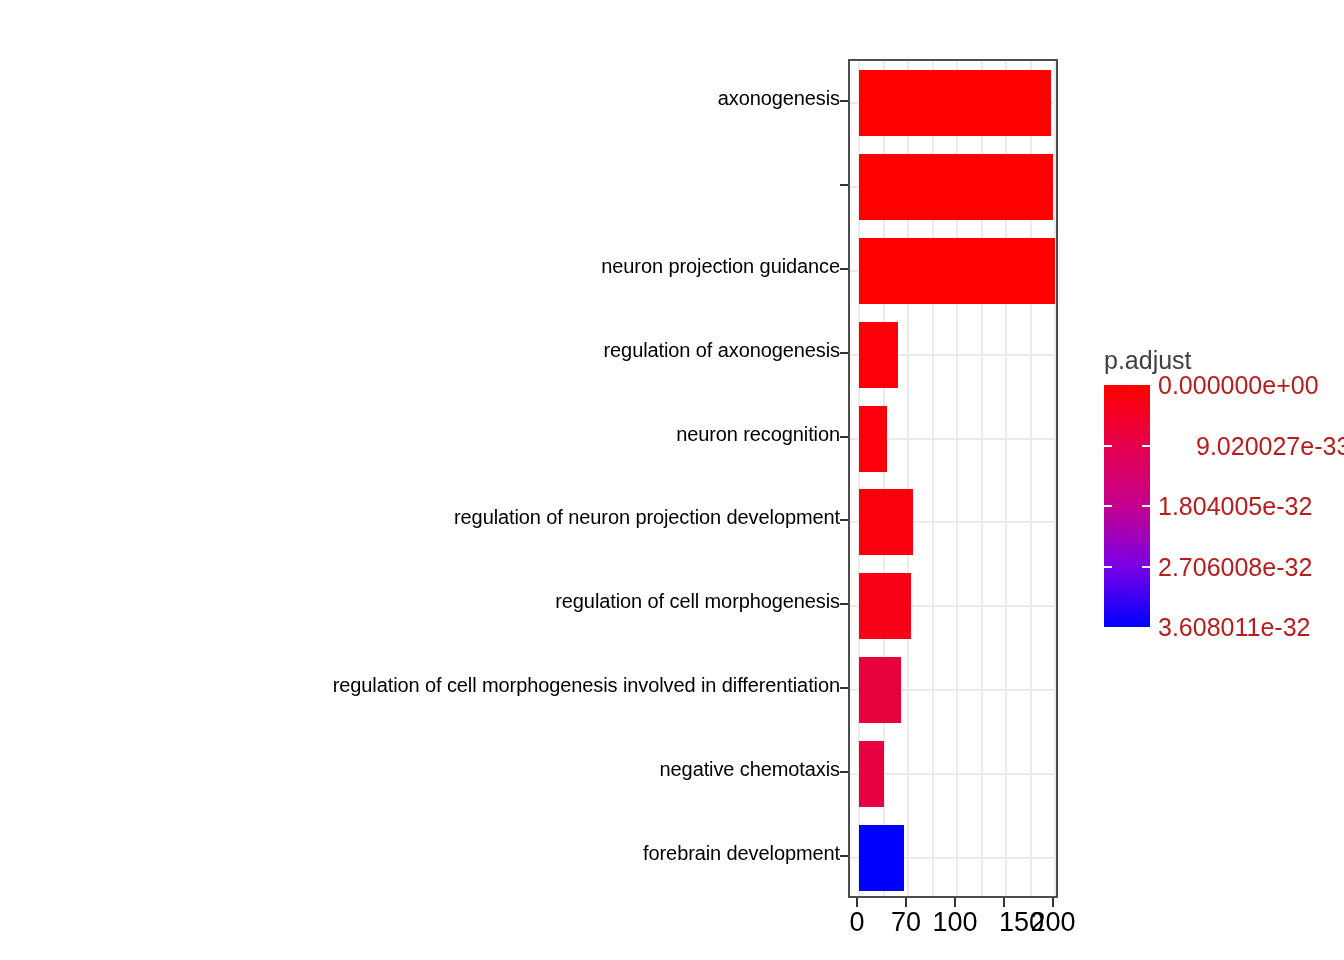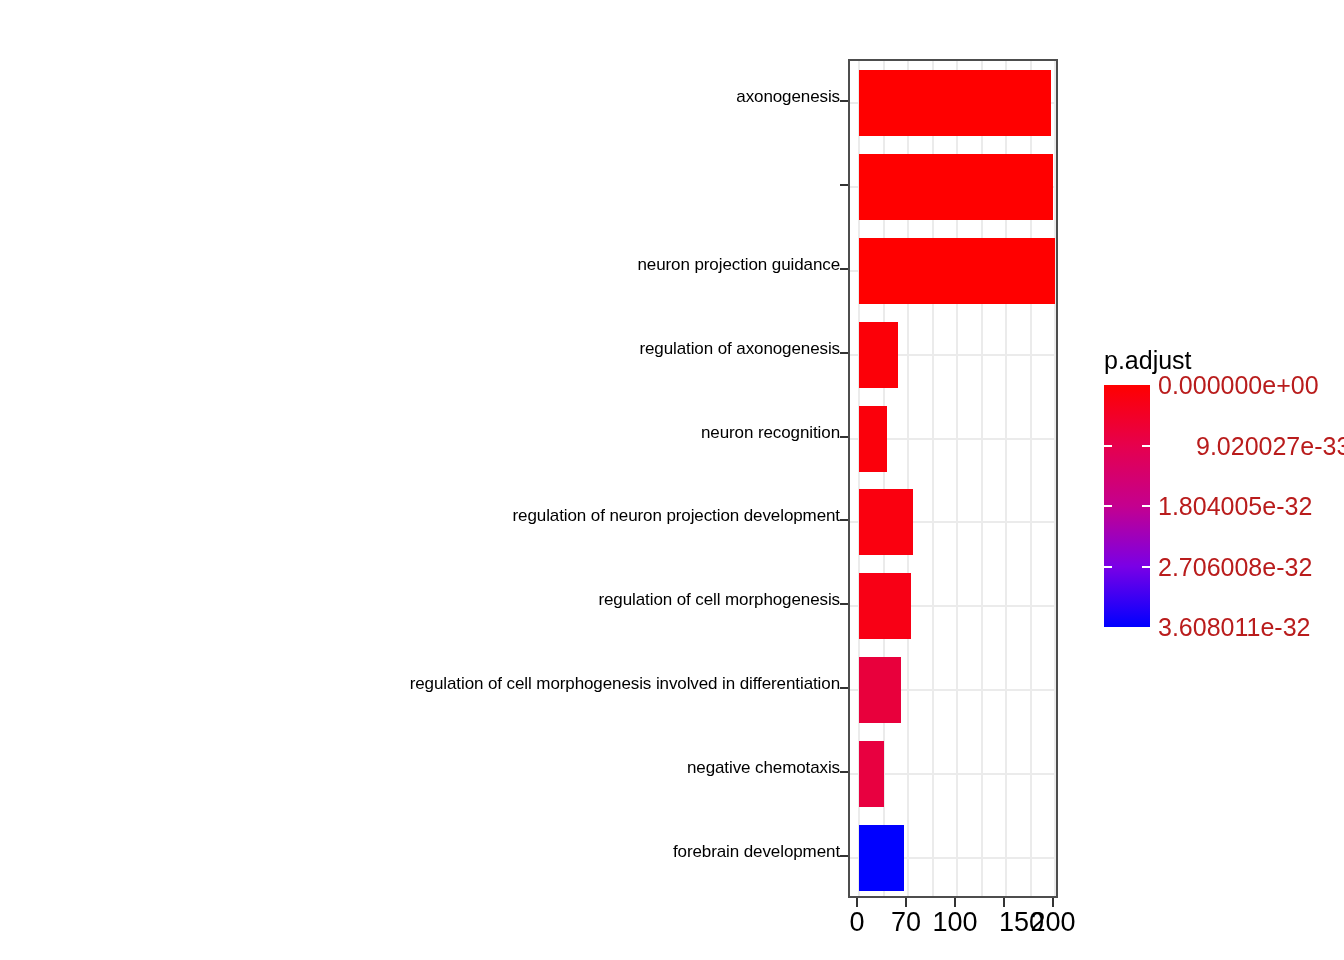--- a/index.html
+++ b/index.html
@@ -29,21 +29,21 @@
     left: 0;
     top: 58px;
     width: 840px;
     height: 840px;
   }
   .y-label {
     position: absolute;
     right: 0;
     width: 840px;
     text-align: right;
-    font-size: 17px;
+    font-size: 20px;
     line-height: 1;
     color: #000000;
     white-space: nowrap;
     letter-spacing: -0.1px;
   }
   .y-tick {
     position: absolute;
     width: 8px;
     height: 2px;
     background: #333333;
@@ -113,21 +113,21 @@
     left: 1100px;
     top: 348px;
   }
   #legend-title {
     position: absolute;
     left: 4px;
     top: 0px;
     font-size: 25px;
     line-height: 1;
     white-space: nowrap;
-    color: #000000;
+    color: #404040;
   }
   #legend-bar {
     position: absolute;
     left: 4px;
     top: 37px;
     width: 46px;
     height: 242px;
     background: linear-gradient(to bottom, #ff0000 0%, #e6004d 25%, #c4008f 50%, #7a00e6 75%, #0000ff 100%);
   }
   .legend-tickmark {

